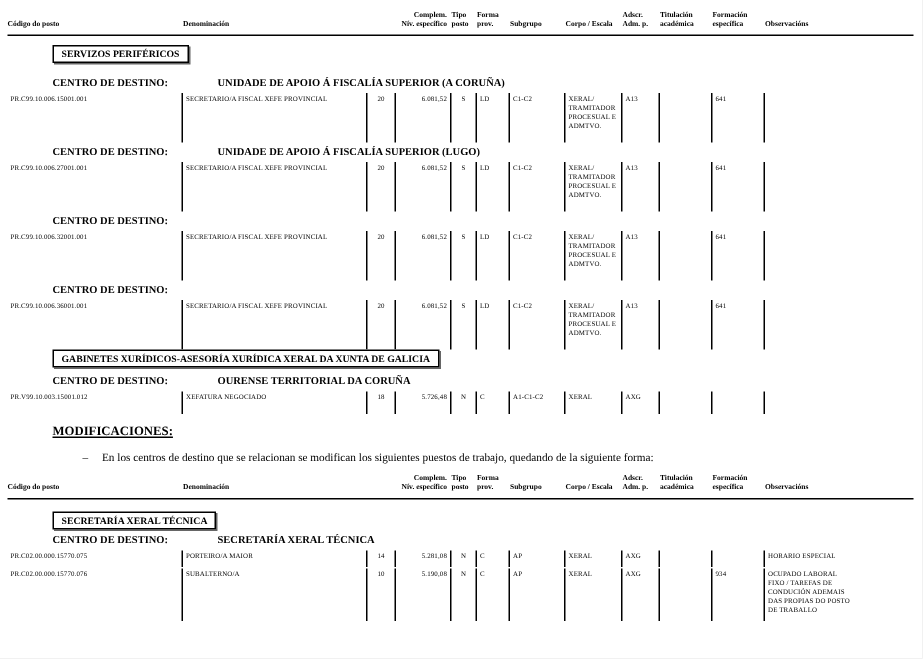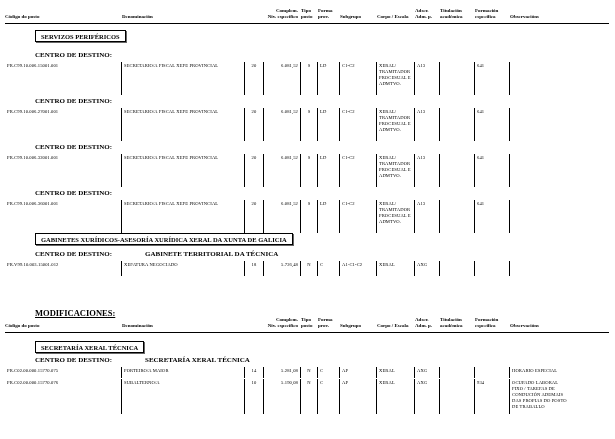--- a/index.html
+++ b/index.html
@@ -29,21 +29,21 @@
   .sbox{position:absolute;left:35px;border:1px solid #000;padding:2px 5px 1px 5px;
         font-size:6.5px;font-weight:bold;background:#fff;box-shadow:1px 1px 0 #666;
         white-space:nowrap;}
 
   
   .centro{position:absolute;left:35px;width:570px;height:9px;}
   .centro .lab{position:absolute;left:0;top:0;font-size:7px;font-weight:bold;white-space:nowrap;}
   .centro .tit{position:absolute;left:110px;top:0;font-size:7px;font-weight:bold;white-space:nowrap;}
 
   
-  .modif{position:absolute;left:35px;font-size:8.5px;font-weight:bold;text-decoration:underline;margin-top:26px;}
+  .modif{position:absolute;left:35px;font-size:8.5px;font-weight:bold;text-decoration:underline;}
   .bullet{position:absolute;left:55px;width:545px;font-size:7.5px;}
   .bullet .dash{display:inline-block;width:13px;}
 </style>
 </head>
 <body>
 
 <div class="page">
 
   <div class="thead" style="top:8px">
     <div class="th">
@@ -89,40 +89,42 @@
     <div class="th">
         <span></span>
         <span>Observacións</span>
       </div>
   </div>
 
   <div class="sbox" style="top:30px">SERVIZOS PERIFÉRICOS</div>
 
   <div class="centro" style="top:51px">
     <span class="lab">CENTRO DE DESTINO:</span>
+    <span class="tit">UNIDADE DE APOIO Á FISCALÍA SUPERIOR (A CORUÑA)</span>
   </div>
   <div class="trow" style="top:62px;height:33px">
     <div class="td c-codigo">PR.C99.10.006.15001.001</div>
     <div class="td c-denom">SECRETARIO/A FISCAL XEFE PROVINCIAL</div>
     <div class="td c-niv">20</div>
     <div class="td c-complem">6.081,52</div>
     <div class="td c-tipo">S</div>
     <div class="td c-forma">LD</div>
     <div class="td c-subgrupo">C1-C2</div>
     <div class="td c-corpo">XERAL/ TRAMITADOR PROCESUAL E ADMTVO.</div>
     <div class="td c-adscr">A13</div>
     <div class="td c-titu"></div>
     <div class="td c-form">641</div>
     <div class="td c-obs">
         <span class="obs-inner"></span>
       </div>
   </div>
 
   <div class="centro" style="top:97px">
     <span class="lab">CENTRO DE DESTINO:</span>
+    <span class="tit">UNIDADE DE APOIO Á FISCALÍA SUPERIOR (LUGO)</span>
   </div>
   <div class="trow" style="top:108px;height:33px">
     <div class="td c-codigo">PR.C99.10.006.27001.001</div>
     <div class="td c-denom">SECRETARIO/A FISCAL XEFE PROVINCIAL</div>
     <div class="td c-niv">20</div>
     <div class="td c-complem">6.081,52</div>
     <div class="td c-tipo">S</div>
     <div class="td c-forma">LD</div>
     <div class="td c-subgrupo">C1-C2</div>
     <div class="td c-corpo">XERAL/ TRAMITADOR PROCESUAL E ADMTVO.</div>
@@ -171,40 +173,43 @@
     <div class="td c-form">641</div>
     <div class="td c-obs">
         <span class="obs-inner"></span>
       </div>
   </div>
 
   <div class="sbox" style="top:233px">GABINETES XURÍDICOS-ASESORÍA XURÍDICA XERAL DA XUNTA DE GALICIA</div>
 
   <div class="centro" style="top:250px">
     <span class="lab">CENTRO DE DESTINO:</span>
-    <span class="tit">GABINETE TERRITORIAL DA TÉCNICA</span>
+    <span class="tit">OURENSE TERRITORIAL DA CORUÑA</span>
   </div>
   <div class="trow" style="top:261px;height:15px">
     <div class="td c-codigo">PR.V99.10.003.15001.012</div>
     <div class="td c-denom">XEFATURA NEGOCIADO</div>
     <div class="td c-niv">18</div>
     <div class="td c-complem">5.726,48</div>
     <div class="td c-tipo">N</div>
     <div class="td c-forma">C</div>
     <div class="td c-subgrupo">A1-C1-C2</div>
     <div class="td c-corpo">XERAL</div>
     <div class="td c-adscr">AXG</div>
     <div class="td c-titu"></div>
     <div class="td c-form"></div>
     <div class="td c-obs">
         <span class="obs-inner"></span>
       </div>
   </div>
 
   <div class="modif" style="top:282px">MODIFICACIONES:</div>
+  <div class="bullet" style="top:300px">
+    <span class="dash">–</span><span>En los centros de destino que se relacionan se modifican los siguientes puestos de trabajo, quedando de la siguiente forma:</span>
+  </div>
 
   <div class="thead" style="top:317px">
     <div class="th">
         <span></span>
         <span>Código do posto</span>
       </div>
     <div class="th">
         <span></span>
         <span>Denominación</span>
       </div>

